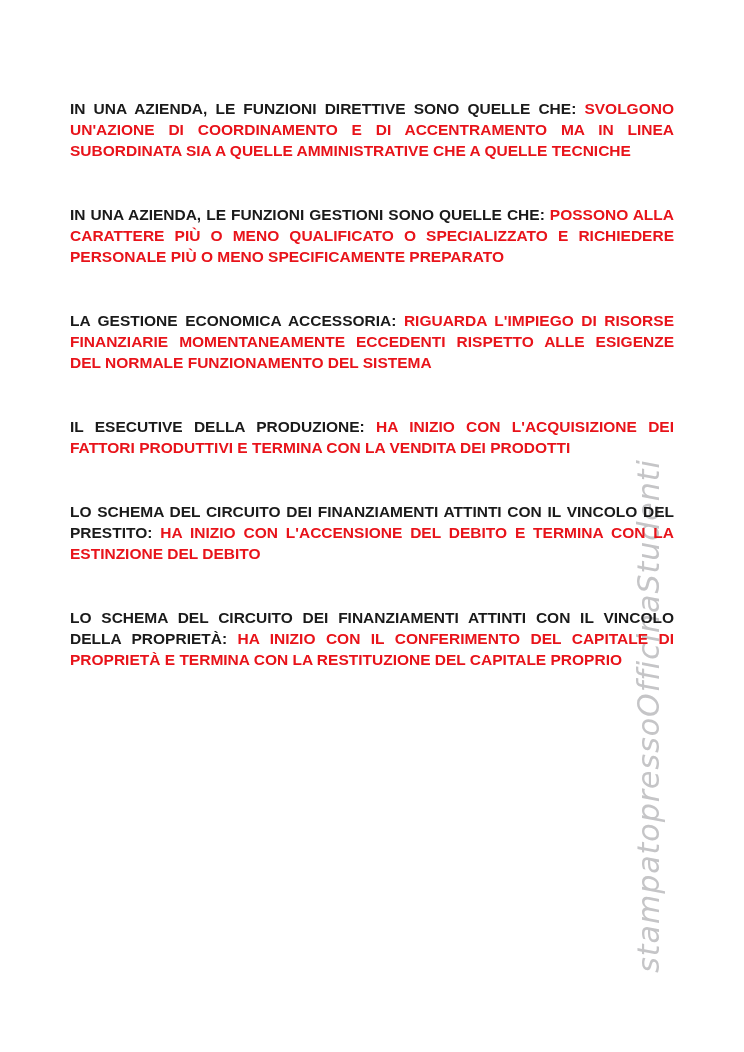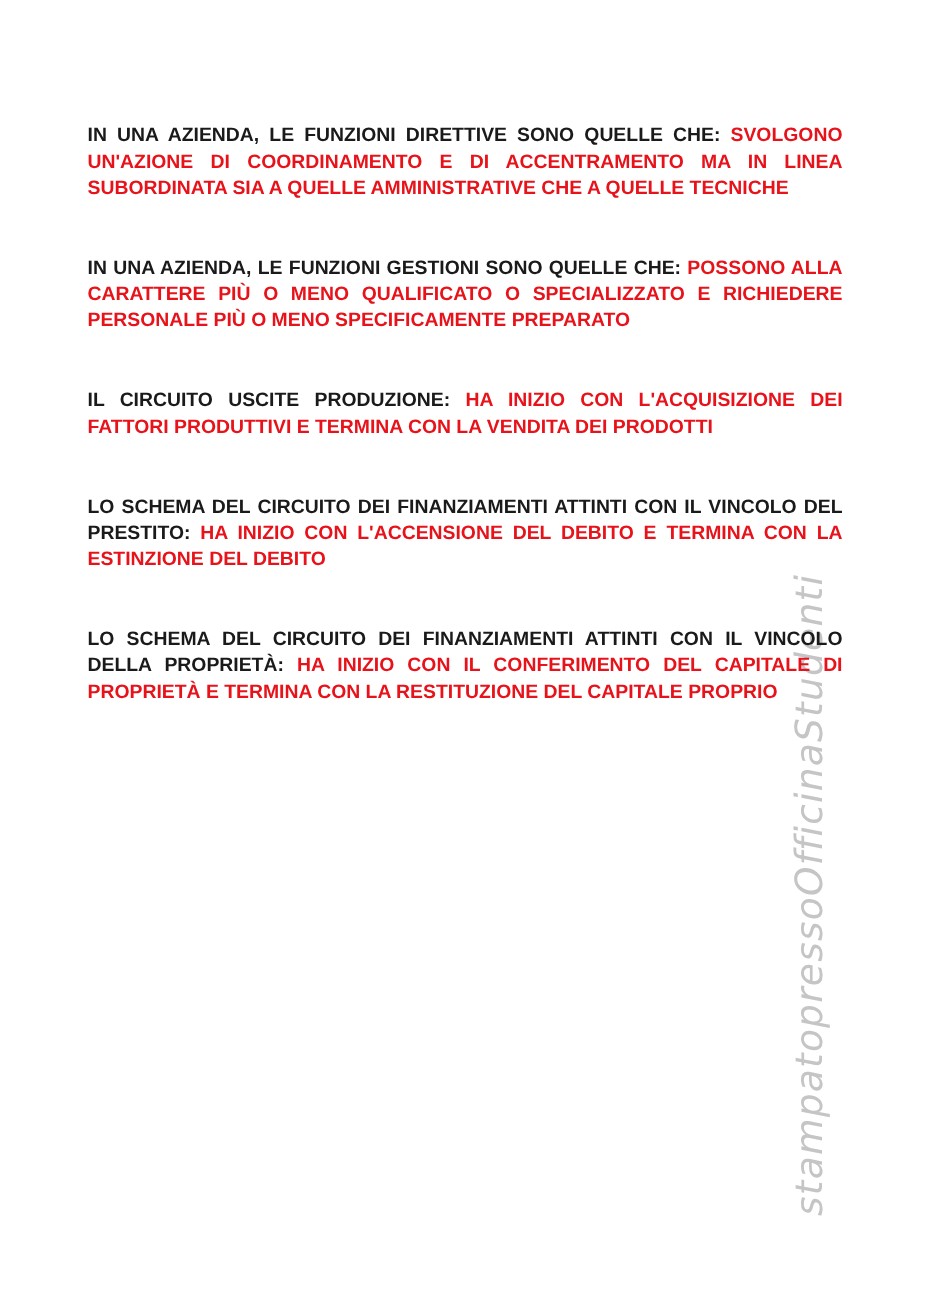--- a/index.html
+++ b/index.html
@@ -59,22 +59,23 @@
 
   <div class="content">
 
     <p class="qa"><span class="question">IN UNA AZIENDA, LE FUNZIONI DIRETTIVE SONO QUELLE CHE:</span> <span class="answer">SVOLGONO UN'AZIONE DI COORDINAMENTO E DI ACCENTRAMENTO MA IN LINEA SUBORDINATA SIA A QUELLE AMMINISTRATIVE CHE A QUELLE TECNICHE</span></p>
 
     <p class="qa"><span class="question">IN UNA AZIENDA, LE FUNZIONI GESTIONI SONO QUELLE CHE:</span> <span class="answer">POSSONO ALLA CARATTERE PIÙ O MENO QUALIFICATO O SPECIALIZZATO E RICHIEDERE PERSONALE PIÙ O MENO SPECIFICAMENTE PREPARATO</span></p>
 
 
 
 
+    <p class="qa"><span class="question">LA GESTIONE ECONOMICA ACCESSORIA:</span> <span class="answer">RIGUARDA L'IMPIEGO DI RISORSE FINANZIARIE MOMENTANEAMENTE ECCEDENTI RISPETTO ALLE ESIGENZE DEL NORMALE FUNZIONAMENTO DEL SISTEMA</span></p>
 
 
-    <p class="qa"><span class="question">IL CIRCUITO USCITE PRODUZIONE:</span> <span class="answer">HA INIZIO CON L'ACQUISIZIONE DEI FATTORI PRODUTTIVI E TERMINA CON LA VENDITA DEI PRODOTTI</span></p>
+    <p class="qa"><span class="question">IL ESECUTIVE DELLA PRODUZIONE:</span> <span class="answer">HA INIZIO CON L'ACQUISIZIONE DEI FATTORI PRODUTTIVI E TERMINA CON LA VENDITA DEI PRODOTTI</span></p>
 
     <p class="qa"><span class="question">LO SCHEMA DEL CIRCUITO DEI FINANZIAMENTI ATTINTI CON IL VINCOLO DEL PRESTITO:</span> <span class="answer">HA INIZIO CON L'ACCENSIONE DEL DEBITO E TERMINA CON LA ESTINZIONE DEL DEBITO</span></p>
 
     <p class="qa"><span class="question">LO SCHEMA DEL CIRCUITO DEI FINANZIAMENTI ATTINTI CON IL VINCOLO DELLA PROPRIETÀ:</span> <span class="answer">HA INIZIO CON IL CONFERIMENTO DEL CAPITALE DI PROPRIETÀ E TERMINA CON LA RESTITUZIONE DEL CAPITALE PROPRIO</span></p>
 
   </div>
 </div>
 
 </body></html>

